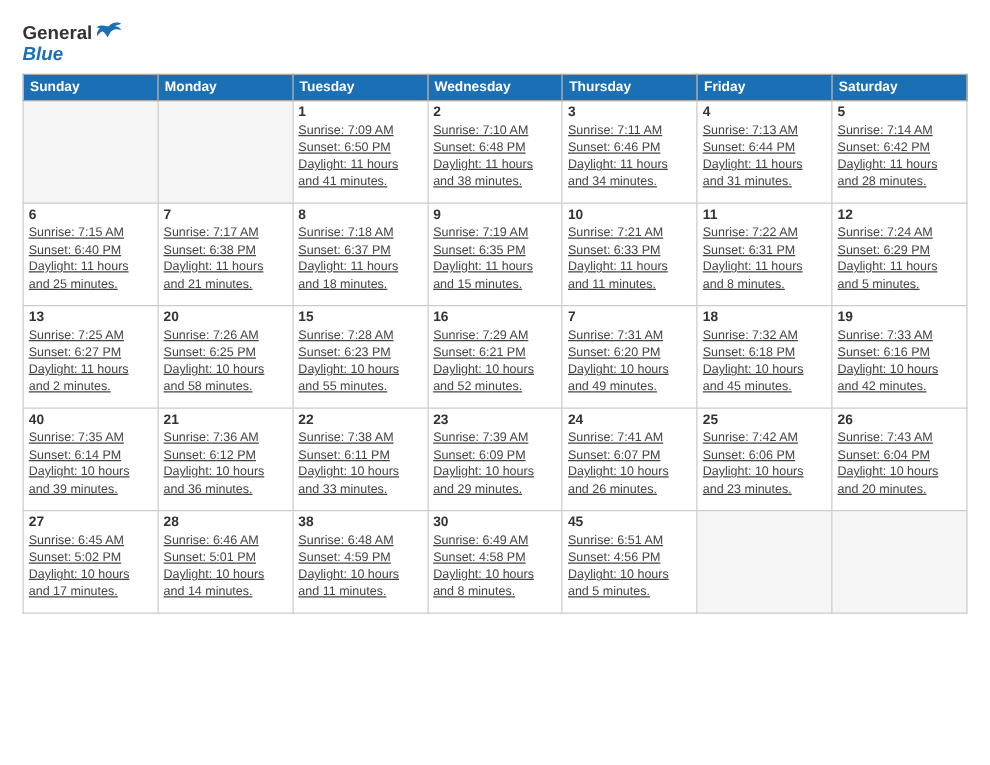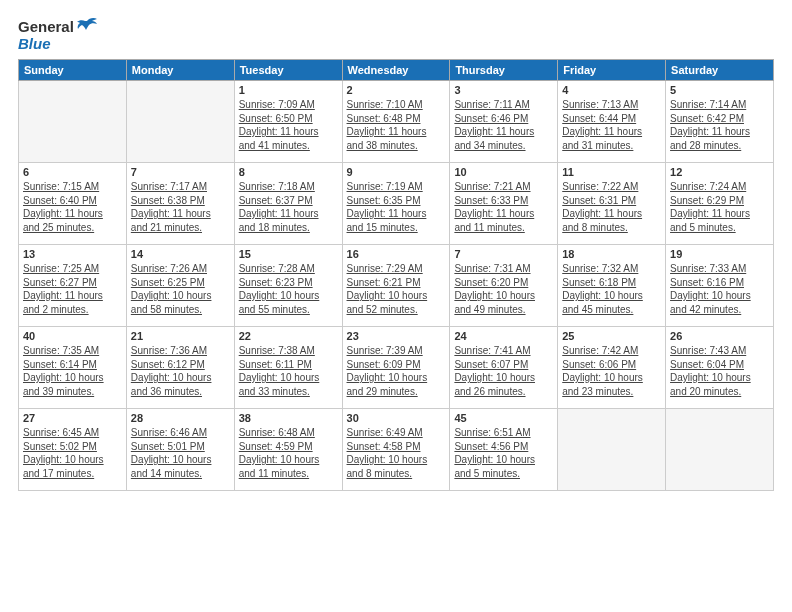--- a/index.html
+++ b/index.html
@@ -173,21 +173,21 @@
             <span class="day-number">12</span>
             <div class="day-info">Sunrise: 7:24 AM<br>Sunset: 6:29 PM<br>Daylight: 11 hours and 5 minutes.</div>
           </td>
         </tr>
         <tr>
           <td>
             <span class="day-number">13</span>
             <div class="day-info">Sunrise: 7:25 AM<br>Sunset: 6:27 PM<br>Daylight: 11 hours and 2 minutes.</div>
           </td>
           <td>
-            <span class="day-number">14</span>
+            <span class="day-number">20</span>
             <div class="day-info">Sunrise: 7:26 AM<br>Sunset: 6:25 PM<br>Daylight: 10 hours and 58 minutes.</div>
           </td>
           <td>
             <span class="day-number">15</span>
             <div class="day-info">Sunrise: 7:28 AM<br>Sunset: 6:23 PM<br>Daylight: 10 hours and 55 minutes.</div>
           </td>
           <td>
             <span class="day-number">16</span>
             <div class="day-info">Sunrise: 7:29 AM<br>Sunset: 6:21 PM<br>Daylight: 10 hours and 52 minutes.</div>
           </td>

